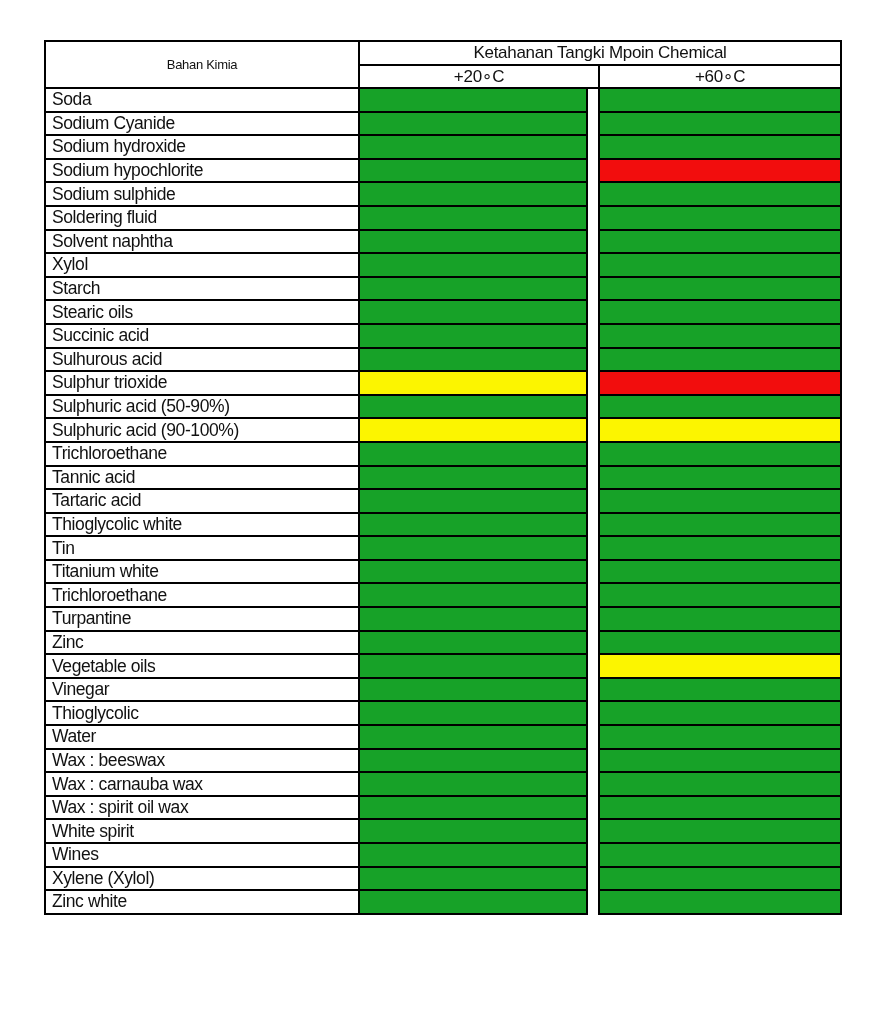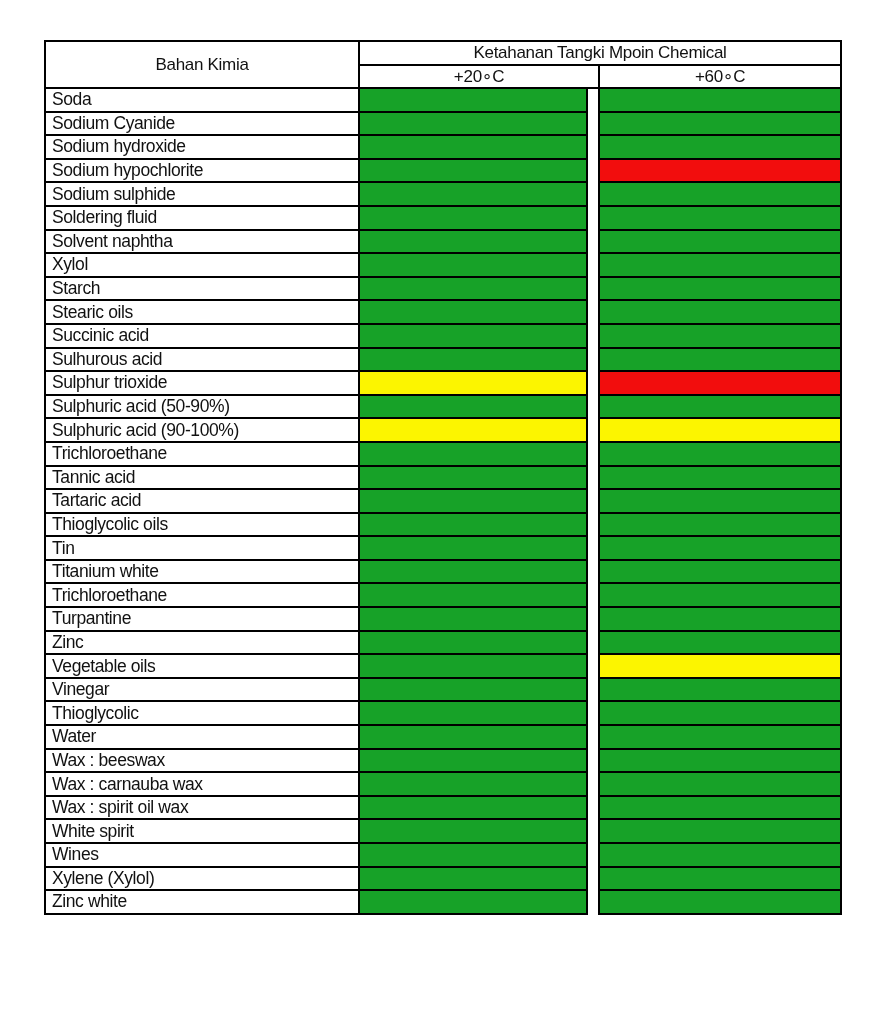--- a/index.html
+++ b/index.html
@@ -30,21 +30,21 @@
   }
   th {
     font-weight: normal;
     font-size: 17px;
     letter-spacing: -0.3px;
     text-align: center;
     background: #ffffff;
   }
   .group-header { height: 24px; }
   .temp-header  { height: 22px; }
-  .name-header  { font-size: 17px; }
+  .name-header  { font-size: 13px; }
   td.name-cell {
     height: 23.6px;
     font-size: 17.5px;
     letter-spacing: -0.4px;
     text-align: left;
     padding-left: 6px;
     background: #ffffff;
     white-space: nowrap;
     overflow: hidden;
   }
@@ -180,21 +180,21 @@
           <td class="spacer-cell"></td>
           <td class="status-cell" style="background: rgb(23, 162, 40);"></td>
         </tr>
         <tr>
           <td class="name-cell">Tartaric acid</td>
           <td class="status-cell" style="background: rgb(23, 162, 40);"></td>
           <td class="spacer-cell"></td>
           <td class="status-cell" style="background: rgb(23, 162, 40);"></td>
         </tr>
         <tr>
-          <td class="name-cell">Thioglycolic oils</td>
+          <td class="name-cell">Thioglycolic white</td>
           <td class="status-cell" style="background: rgb(23, 162, 40);"></td>
           <td class="spacer-cell"></td>
           <td class="status-cell" style="background: rgb(23, 162, 40);"></td>
         </tr>
         <tr>
           <td class="name-cell">Tin</td>
           <td class="status-cell" style="background: rgb(23, 162, 40);"></td>
           <td class="spacer-cell"></td>
           <td class="status-cell" style="background: rgb(23, 162, 40);"></td>
         </tr>

